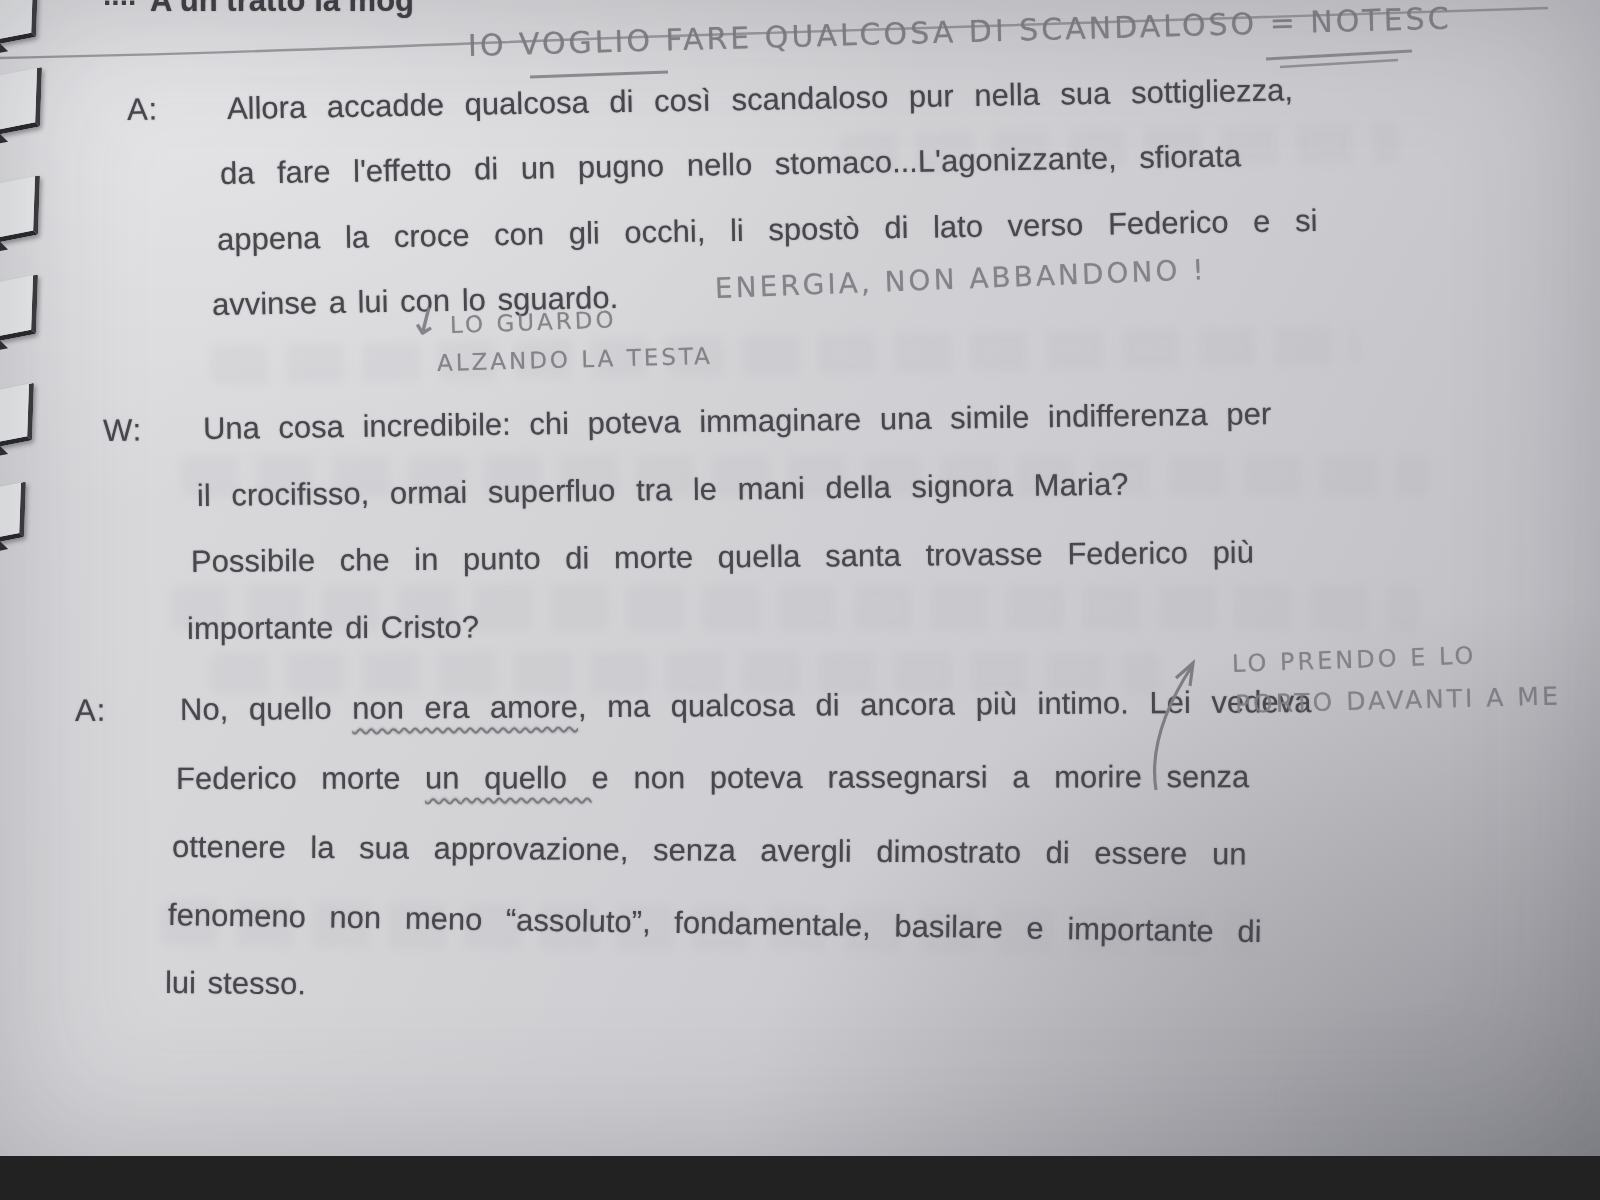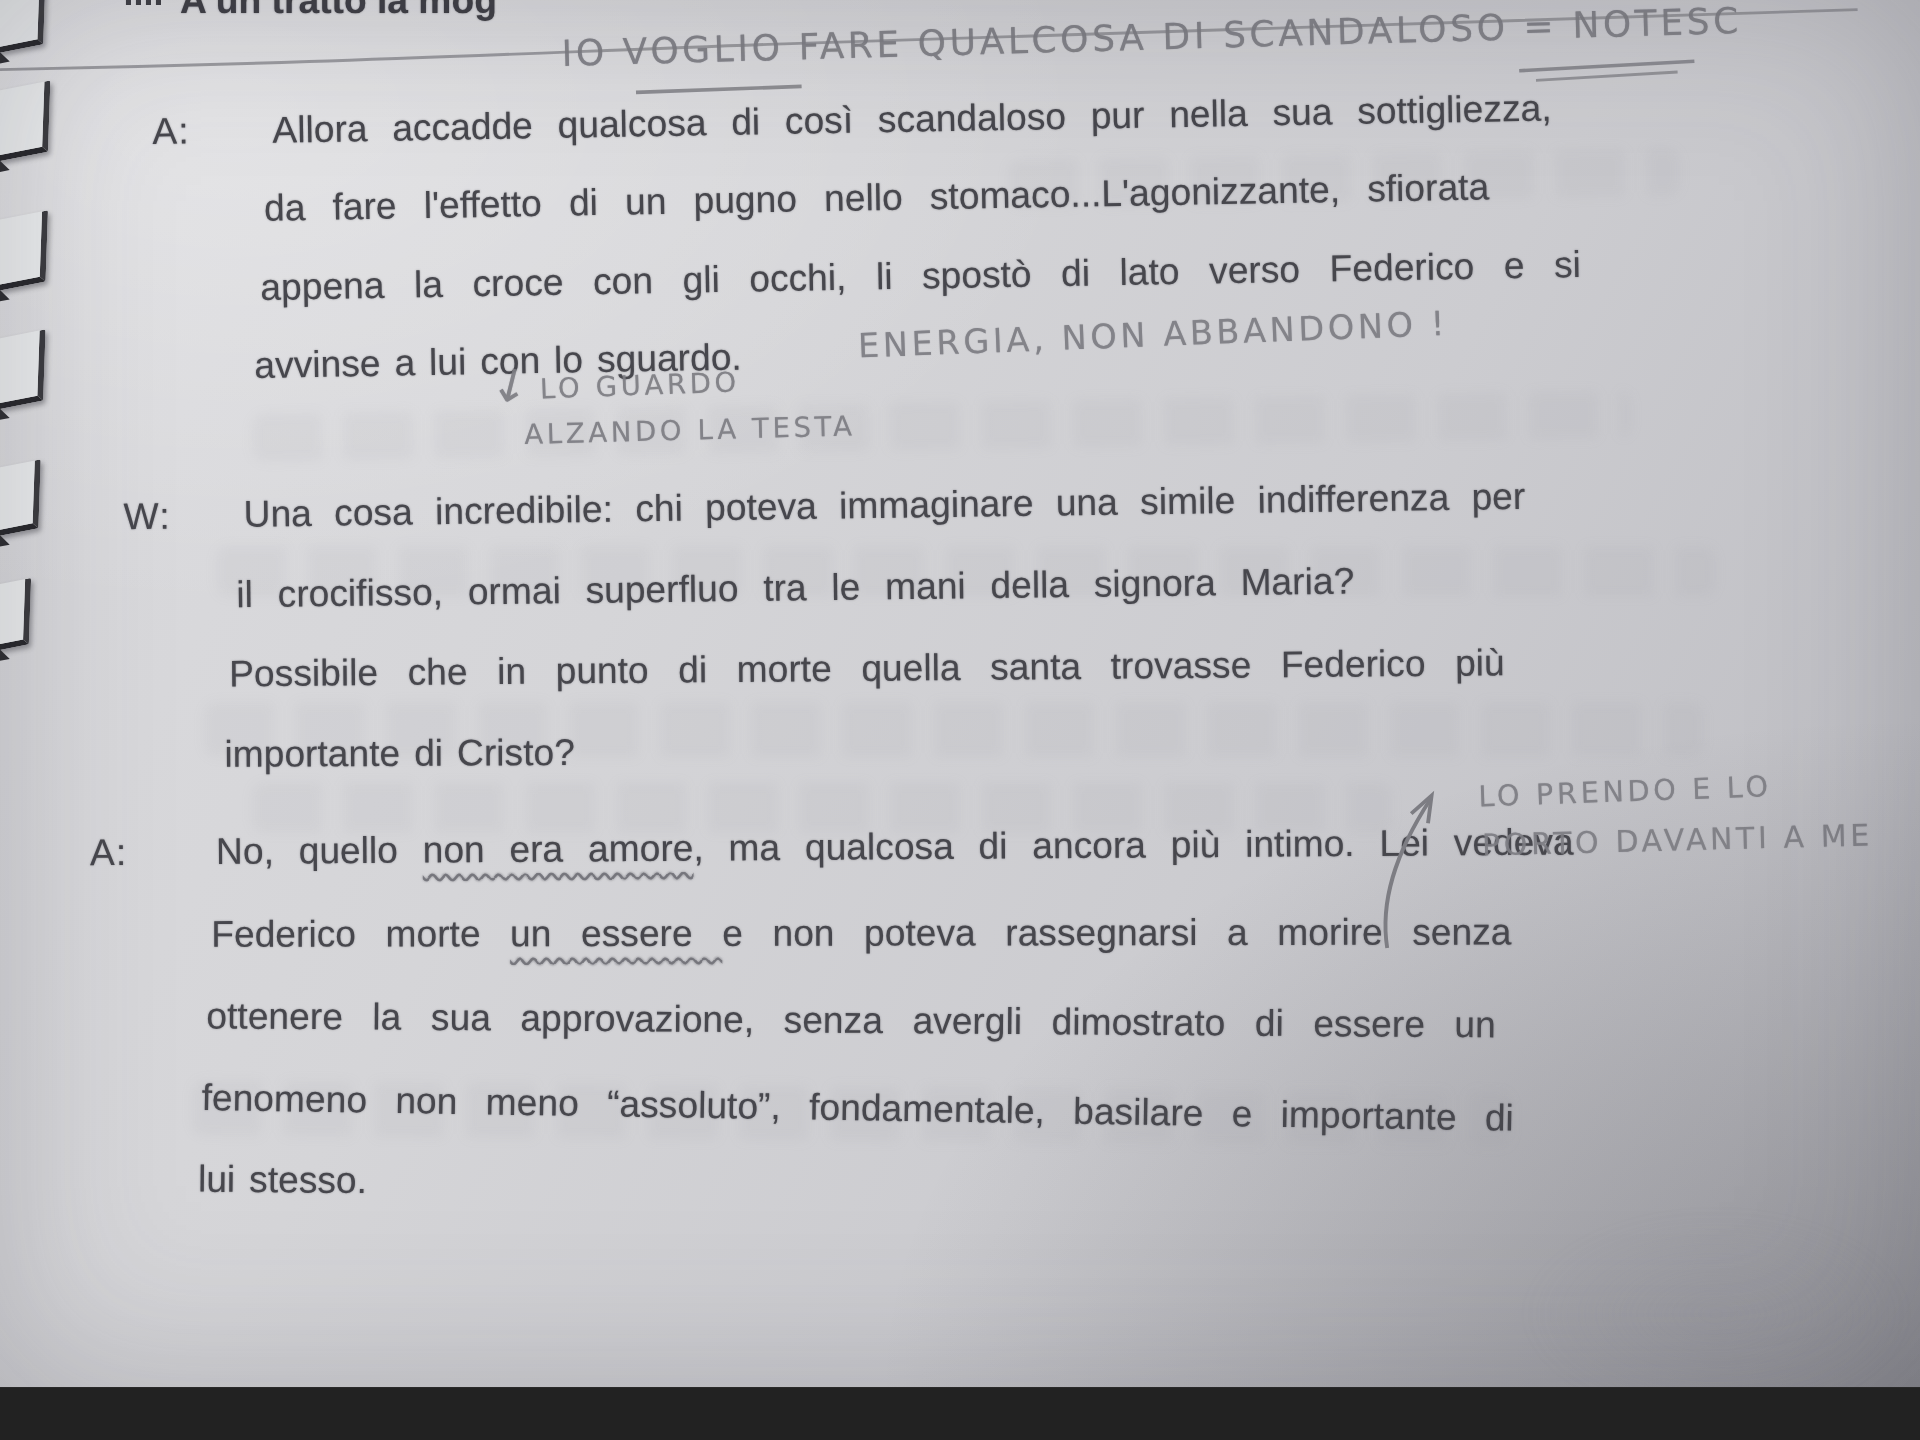--- a/index.html
+++ b/index.html
@@ -97,21 +97,21 @@
       <div class="pline" style="left: 220px; top: 157px; transform: rotate(-1deg); word-spacing: 14px;"><span>da fare l'effetto di un pugno nello stomaco...L'agonizzante, sfiorata</span></div>
       <div class="pline" style="left: 217px; top: 223px; transform: rotate(-1deg); word-spacing: 16px;"><span>appena la croce con gli occhi, li spostò di lato verso Federico e si</span></div>
       <div class="pline" style="left: 212px; top: 288px; transform: rotate(-1deg); word-spacing: 3px;"><span>avvinse a lui con lo sguardo.</span></div>
       <div class="plabel" style="left: 103px; top: 414px; transform: rotate(-0.8deg);">W:</div>
       <div class="pline" style="left: 203px; top: 412px; transform: rotate(-0.8deg); word-spacing: 10px;"><span>Una cosa incredibile: chi poteva immaginare una simile indifferenza per</span></div>
       <div class="pline" style="left: 197px; top: 479px; transform: rotate(-0.7deg); word-spacing: 12px;"><span>il crocifisso, ormai superfluo tra le mani della signora Maria?</span></div>
       <div class="pline" style="left: 191px; top: 545px; transform: rotate(-0.5deg); word-spacing: 16px;"><span>Possibile che in punto di morte quella santa trovasse Federico più</span></div>
       <div class="pline" style="left: 187px; top: 612px; transform: rotate(-0.3deg); word-spacing: 3px;"><span>importante di Cristo?</span></div>
       <div class="plabel" style="left: 75px; top: 694px; transform: rotate(-0.4deg);">A:</div>
       <div class="pline" style="left: 180px; top: 693px; transform: rotate(-0.4deg); word-spacing: 12px;"><span>No, quello </span><span class="seg-u">non era amore</span><span>, ma qualcosa di ancora più intimo. Lei vedeva</span></div>
-      <div class="pline" style="left: 176px; top: 762px; transform: rotate(-0.1deg); word-spacing: 16px;"><span>Federico morte </span><span class="seg-u">un essere </span><span>e non poteva rassegnarsi a morire senza</span></div>
+      <div class="pline" style="left: 176px; top: 762px; transform: rotate(-0.1deg); word-spacing: 16px;"><span>Federico morte </span><span class="seg-u">un quello </span><span>e non poteva rassegnarsi a morire senza</span></div>
       <div class="pline" style="left: 172px; top: 830px; transform: rotate(0.4deg); word-spacing: 16px;"><span>ottenere la sua approvazione, senza avergli dimostrato di essere un</span></div>
       <div class="pline" style="left: 168px; top: 898px; transform: rotate(0.9deg); word-spacing: 15px;"><span>fenomeno non meno “assoluto”, fondamentale, basilare e importante di</span></div>
       <div class="pline" style="left: 165px; top: 966px; transform: rotate(0.5deg); word-spacing: 3px;"><span>lui stesso.</span></div>
     </div>
 
   <div class="hw" style="left:715px;top:272px;font-size:28px;transform:rotate(-2.2deg);">ENERGIA, NON ABBANDONO !</div>
 
   <div class="hw" style="left:410px;top:296px;font-size:38px;transform:rotate(14deg);letter-spacing:0;">↓</div>
   <div class="hw" style="left:450px;top:312px;font-size:23px;transform:rotate(-2deg);">LO GUARDO</div>
   <div class="hw" style="left:437px;top:350px;font-size:23px;transform:rotate(-1.5deg);">ALZANDO LA TESTA</div>

